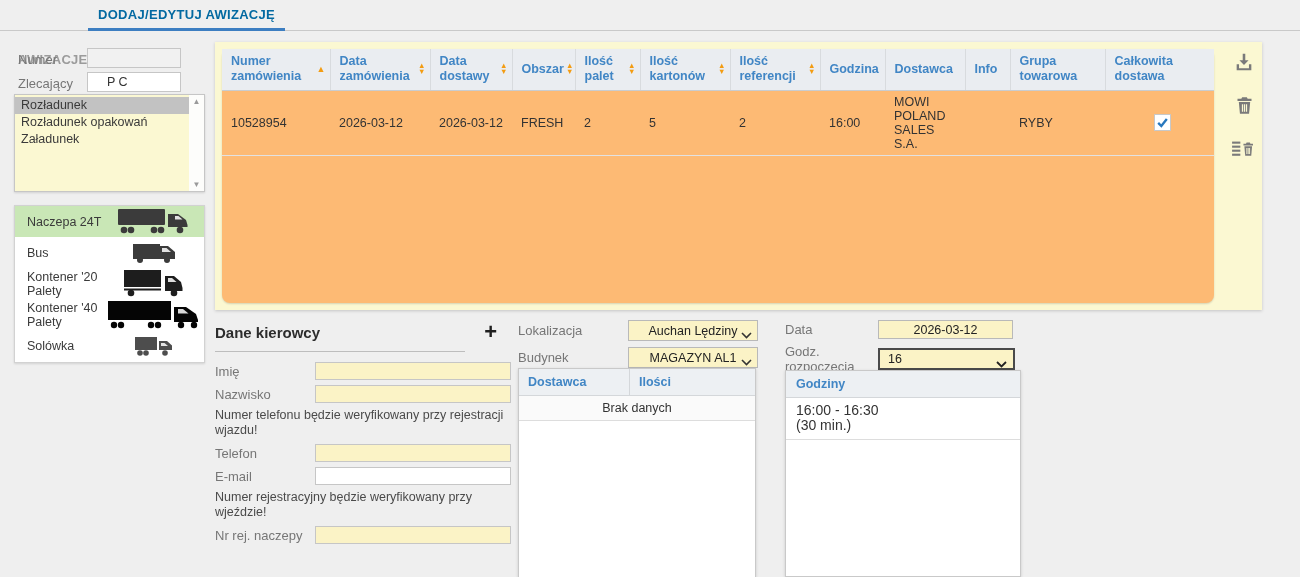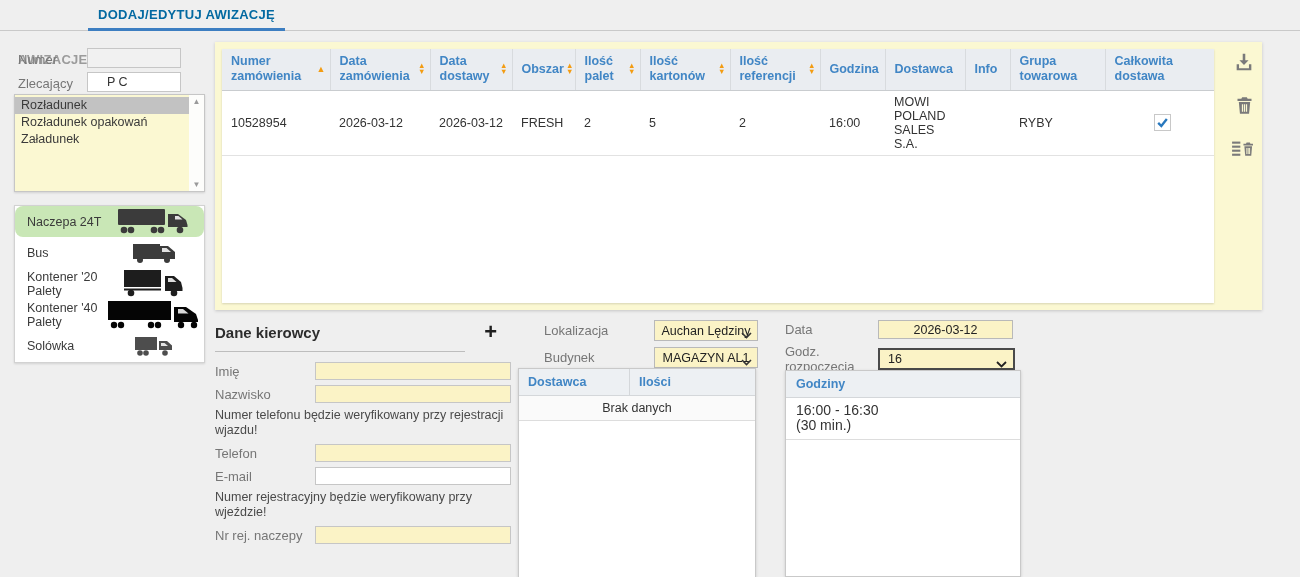--- a/index.html
+++ b/index.html
@@ -28,30 +28,30 @@
   .listbox-items { flex:1; padding-top:2px; overflow:hidden; }
   .lb-item { font-size:12.5px; color:#3a3a3a; padding:0 6px; height:17px; line-height:17px;
              white-space:nowrap; cursor:pointer; }
   .lb-item.sel { background:#C2C2C2; }
   .lb-scroll { width:15px; background:#FDFDFB; display:flex; flex-direction:column;
                justify-content:space-between; align-items:center; padding:2px 0; }
   .lb-scroll span { font-size:8px; color:#9a9a9a; }
 
   .vehicles { position:absolute; left:14px; top:205px; width:191px; height:158px; background:#FFF;
               border:1px solid #D2D2D2; box-shadow:0 1px 2px rgba(0,0,0,.12); display:flex; flex-direction:column; }
-  .veh-row { flex:1; display:flex; align-items:center; cursor:pointer;border-radius:8px; }
+  .veh-row { flex:1; display:flex; align-items:center; cursor:pointer; }
   .veh-row.sel { background:#C9E7B6; }
   .veh-label { width:88px; padding-left:12px; font-size:12.5px; color:#3a3a3a; line-height:14px; }
   .veh-icon { flex:1; display:flex; justify-content:center; align-items:center; }
 
   
   .main-panel { position:absolute; left:215px; top:42px; width:1047px; height:268px; background:#FBF8D2;
                 box-shadow:0 1px 3px rgba(0,0,0,.18); }
-  .orders-wrap { position:absolute; left:7px; top:7px; width:992px; height:254px; background:#ffffff;
-                 box-shadow:0 1px 2px rgba(0,0,0,.15); }
+  .orders-wrap { position:absolute; left:7px; top:7px; width:992px; height:254px; background:#fdba74;
+                 box-shadow:0 1px 2px rgba(0,0,0,.15);border-radius:8px; }
   table.orders { border-collapse:collapse; table-layout:fixed; width:992px; font-size:12.5px; }
   table.orders th { background:#EAEDF1; color:#4186C5; font-weight:600; text-align:left;
                     border-right:1px solid #D8DBDE; border-bottom:1px solid #C9CCCF;
                     height:41px; padding:4px 4px 4px 9px; line-height:15px; vertical-align:middle; }
   table.orders th:last-child { border-right:none; }
   .th-inner { display:flex; align-items:center; justify-content:space-between; }
   .sort { color:#F39C12; flex:0 0 auto; margin-left:2px; }
   .sort-asc { font-size:9px; }
   .sort-both { display:flex; flex-direction:column; line-height:6px; font-size:7.5px; }
   table.orders td { height:46px; padding:4px 4px 4px 9px; border-bottom:1px solid #E2E2E2;
@@ -73,21 +73,21 @@
   .frow .fld-label { width:100px; flex:0 0 100px; }
   .finput { flex:1; height:18px; border:1px solid #C6C6C6; font-family:inherit; font-size:12.5px;
             padding:0 5px; color:#333; }
   .finput.yl { background:#FBF3C6; }
   .finput.wh { background:#FFF; }
   .fnote { font-size:12.5px; color:#4a4a4a; line-height:15px; margin:3px 0 6px 0; }
 
   
   .midcol { position:absolute; left:518px; top:320px; width:240px; }
   .selrow { display:flex; align-items:center; margin-bottom:6px; }
-  .selrow .fld-label { width:110px; flex:0 0 110px;margin-left:26px; }
+  .selrow .fld-label { width:110px; flex:0 0 110px; }
   .selectbox { position:relative; width:132px; height:21px; background:#FBF3C6; border:1px solid #B9B9B9;
                display:flex; align-items:center; justify-content:center; font-size:12.5px; color:#222;
                cursor:pointer; }
   .selectbox .chev { position:absolute; right:5px; top:7px; }
   .panel { background:#FFF; border:1px solid #C9C9C9; box-shadow:0 1px 3px rgba(0,0,0,.15); }
   .suppliers { position:absolute; left:0; top:48px; width:238px; height:210px; }
   .pt-head { display:flex; background:#EDF0F3; border-bottom:1px solid #D4D7DA; height:27px; align-items:center; }
   .pt-head .ptc { font-size:12.5px; font-weight:600; color:#4186C5; padding-left:9px; }
   .ptc1 { width:111px; border-right:1px solid #D4D7DA; height:100%; display:flex; align-items:center; }
   .empty-row { height:25px; display:flex; align-items:center; justify-content:center; font-size:12.5px;

